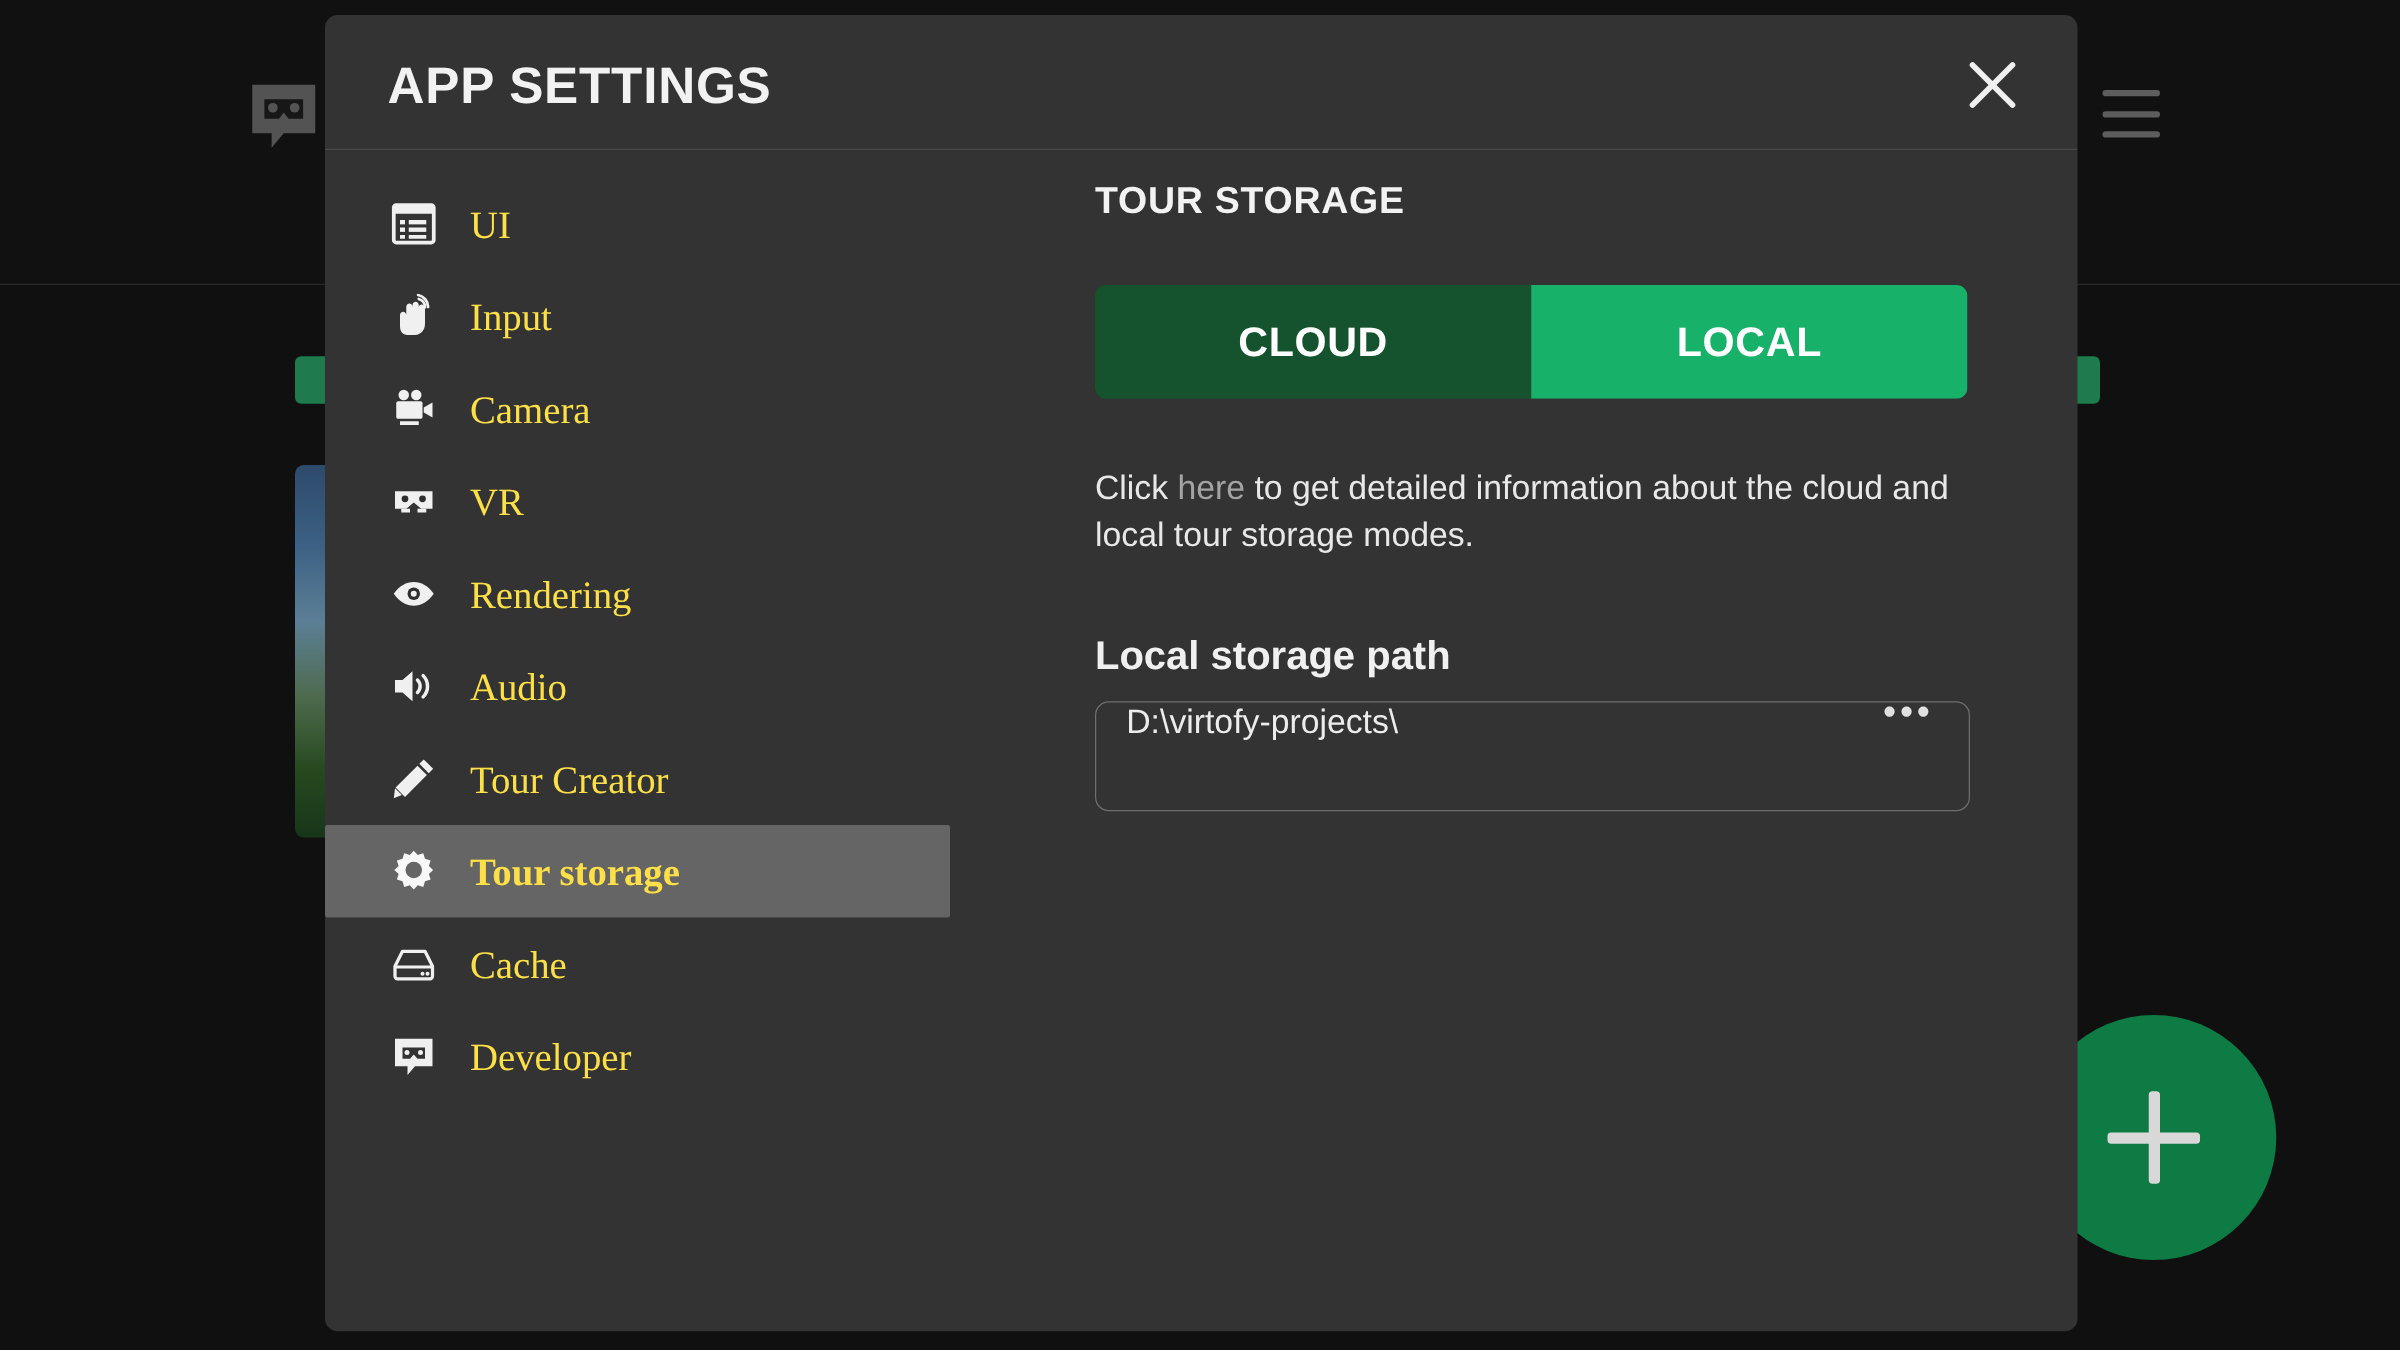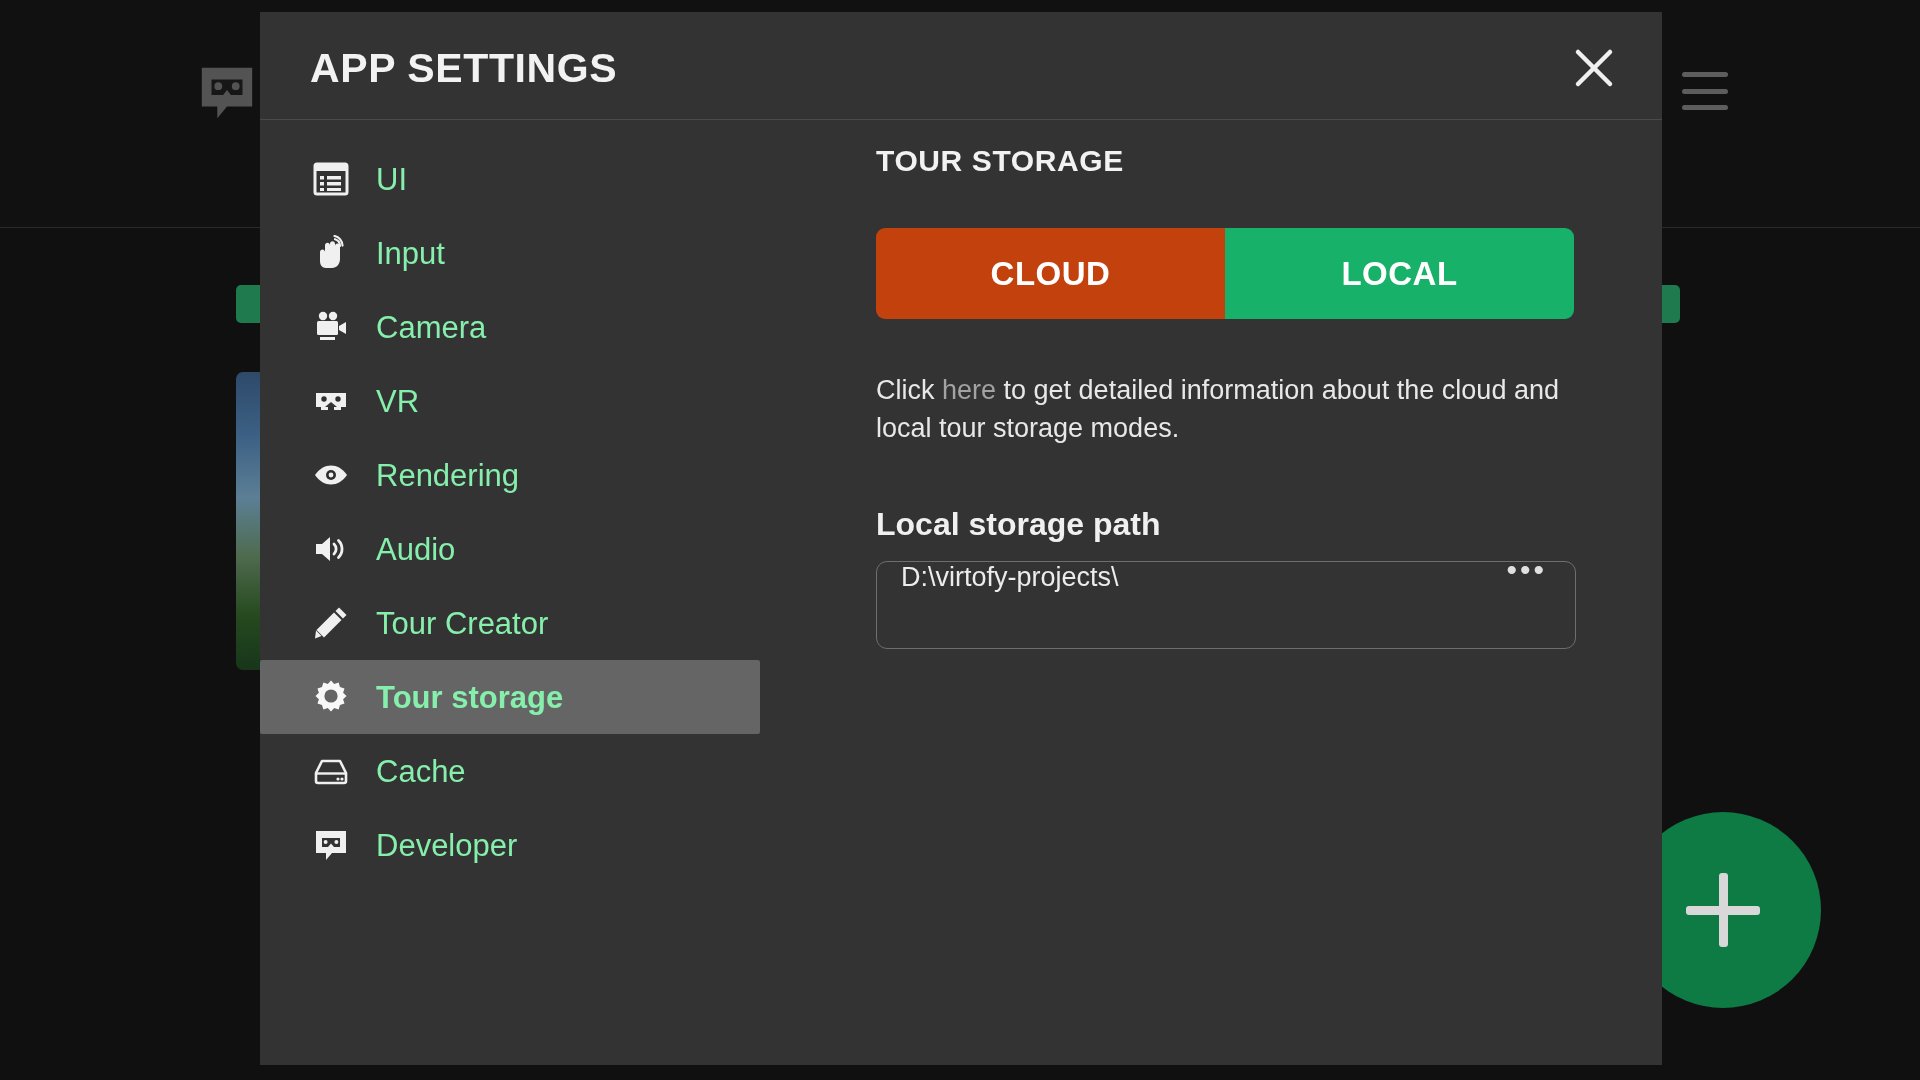--- a/index.html
+++ b/index.html
@@ -98,21 +98,21 @@
   #bg-fab .plus-v { width: 9px;  height: 74px; }
 
   
   #settings-dialog {
     position: absolute;
     left: 260px;
     top: 12px;
     width: 1402px;
     height: 1053px;
     background: #333333;
-    border-radius: 0;
+    border-radius: 10px;
     overflow: hidden;
   }
 
   #dialog-header {
     position: relative;
     height: 108px;
     border-bottom: 1px solid #4a4a4a;
   }
 
   #dialog-title {
@@ -165,22 +165,23 @@
     flex: 0 0 42px;
     display: flex;
     align-items: center;
     justify-content: center;
     margin-right: 24px;
   }
   .nav-icon svg { display: block; }
 
   .nav-label {
     font-size: 31px;
-    color: #86efac;
+    color: #fde047;
     line-height: 1;
+    font-family: Liberation Serif, serif;
   }
 
   
   #settings-content {
     flex: 1;
     padding: 24px 60px 0 64px;
   }
 
   #content-heading {
     font-size: 30px;
@@ -201,21 +202,21 @@
   .toggle-option {
     flex: 1;
     display: flex;
     align-items: center;
     justify-content: center;
     font-size: 33px;
     font-weight: bold;
     letter-spacing: .5px;
     color: #ffffff;
     cursor: pointer;
-    background: #c2410c;
+    background: #14532d;
   }
   .toggle-option.active { background: #17b169; }
 
   #storage-description {
     font-size: 27px;
     line-height: 1.42;
     color: #e8e8e8;
     width: 700px;
     margin-bottom: 58px;
   }

